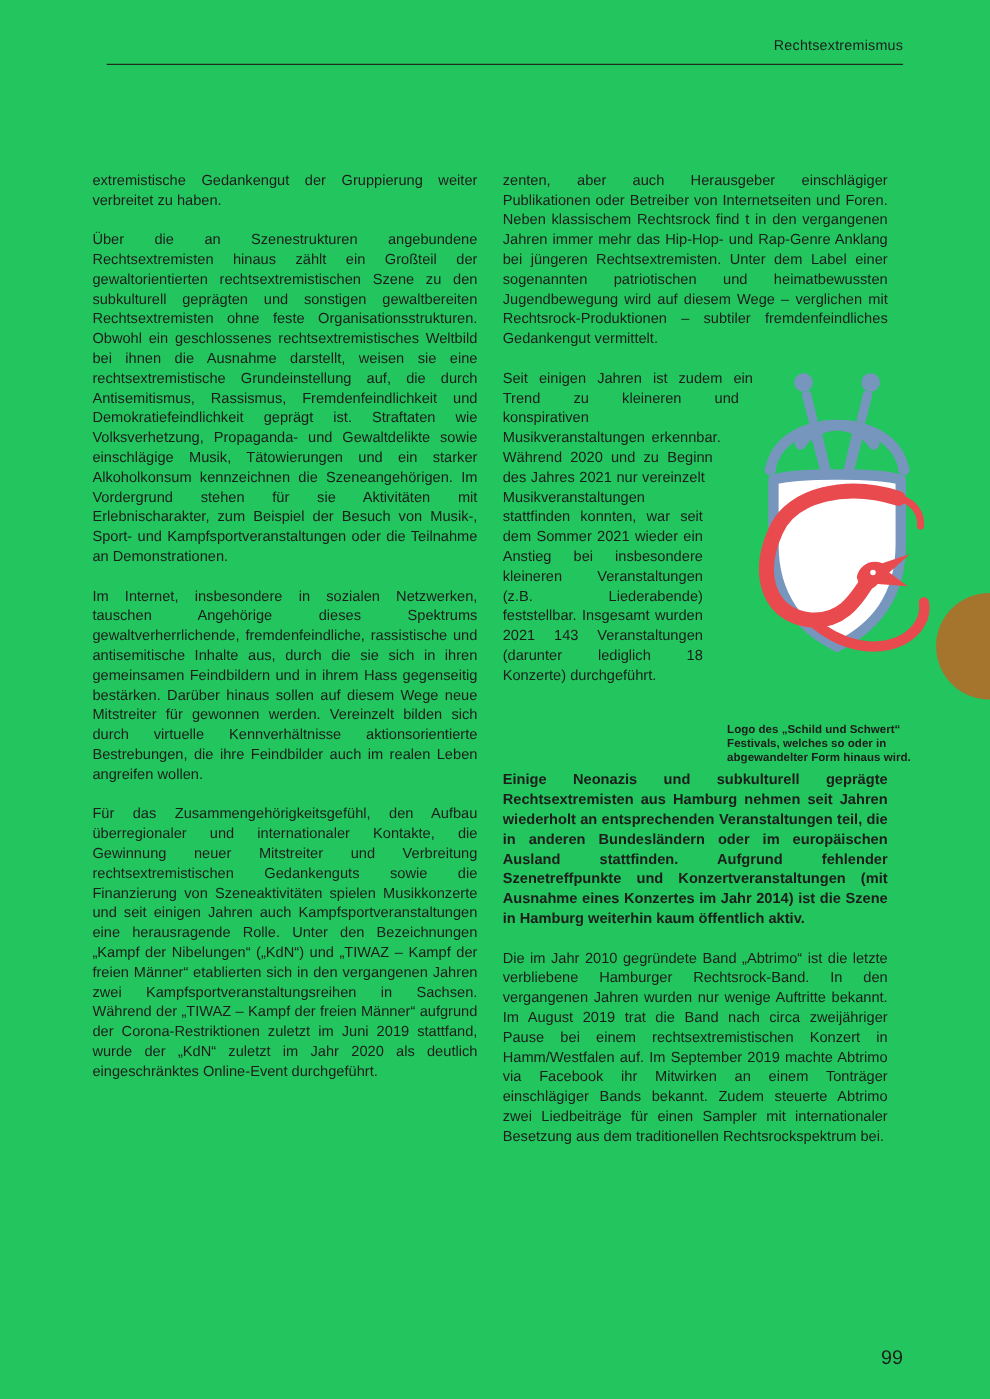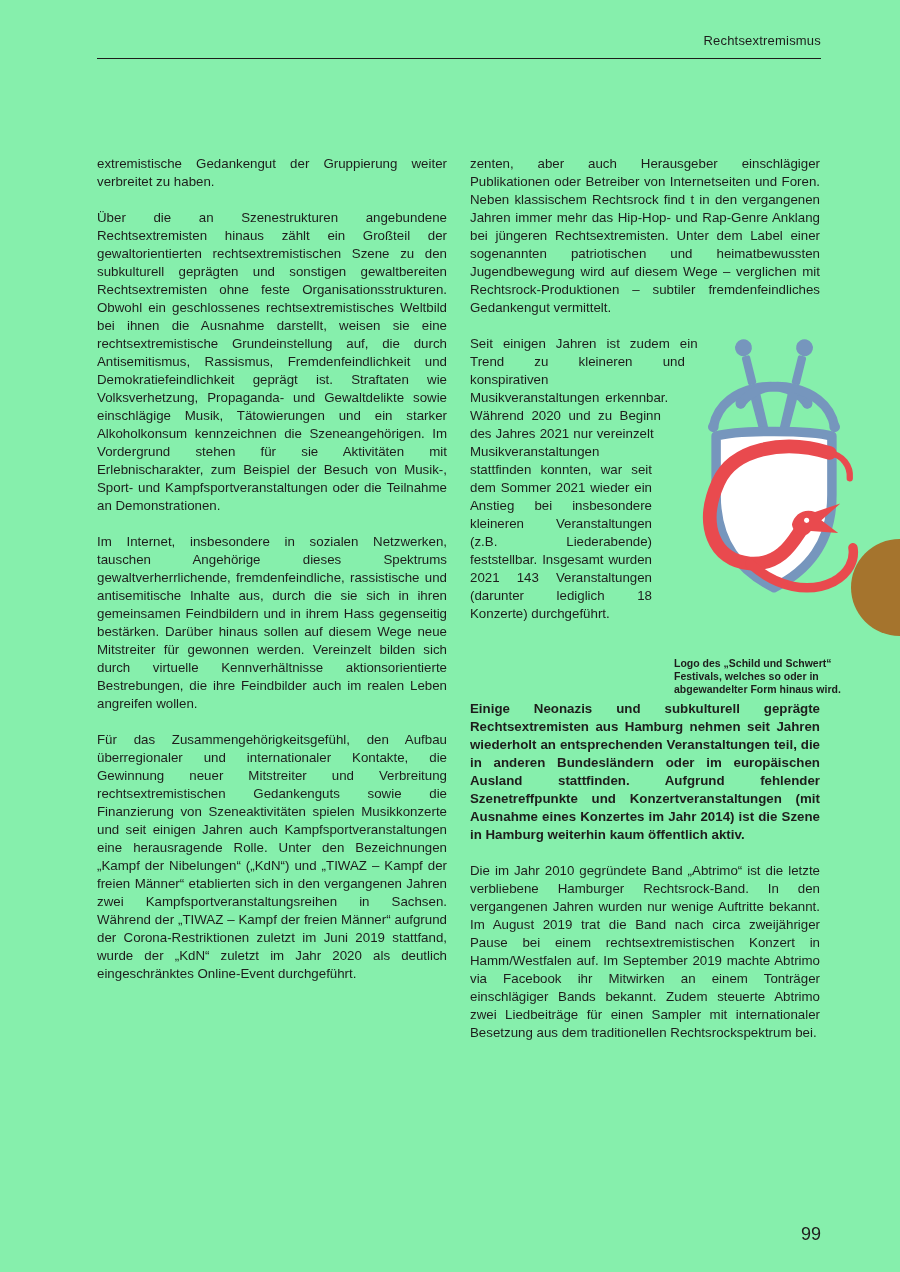--- a/index.html
+++ b/index.html
@@ -4,33 +4,33 @@
 <style>
   :root{
     --accent-blue:#7696bd;
     --snake-red:#e94a4e;
     --tab-brown:#a5742d;
     --text-ink:#1d1d1b;
   }
   *{margin:0;padding:0;box-sizing:border-box;}
   body{background:#ffffff;font-family:"Liberation Sans",sans-serif;}
   .page{
-    position:relative;width:900px;height:1272px;background:#86efac;
+    position:relative;width:900px;height:1272px;background:#22c55e;
     color:var(--text-ink);overflow:hidden;
   }
   .running-header{
     position:absolute;top:33px;left:97px;right:79px;
     text-align:right;font-size:13px;letter-spacing:.2px;
   }
   .header-rule{
     position:absolute;top:58px;left:97px;right:79px;
     border-top:1px solid var(--text-ink);
   }
   .columns{
-    position:absolute;top:155px;left:97px;right:79px;
+    position:absolute;top:155px;left:84px;right:79px;
     display:flex;gap:23px;
   }
   .column{
     width:350px;flex:0 0 350px;
     font-size:13.3px;line-height:18px;text-align:justify;
     hyphens:auto;-webkit-hyphens:auto;
   }
   .column p{margin-bottom:18px;}
   .column p:last-child{margin-bottom:0;}
   .wrap-zone{overflow:visible;}

